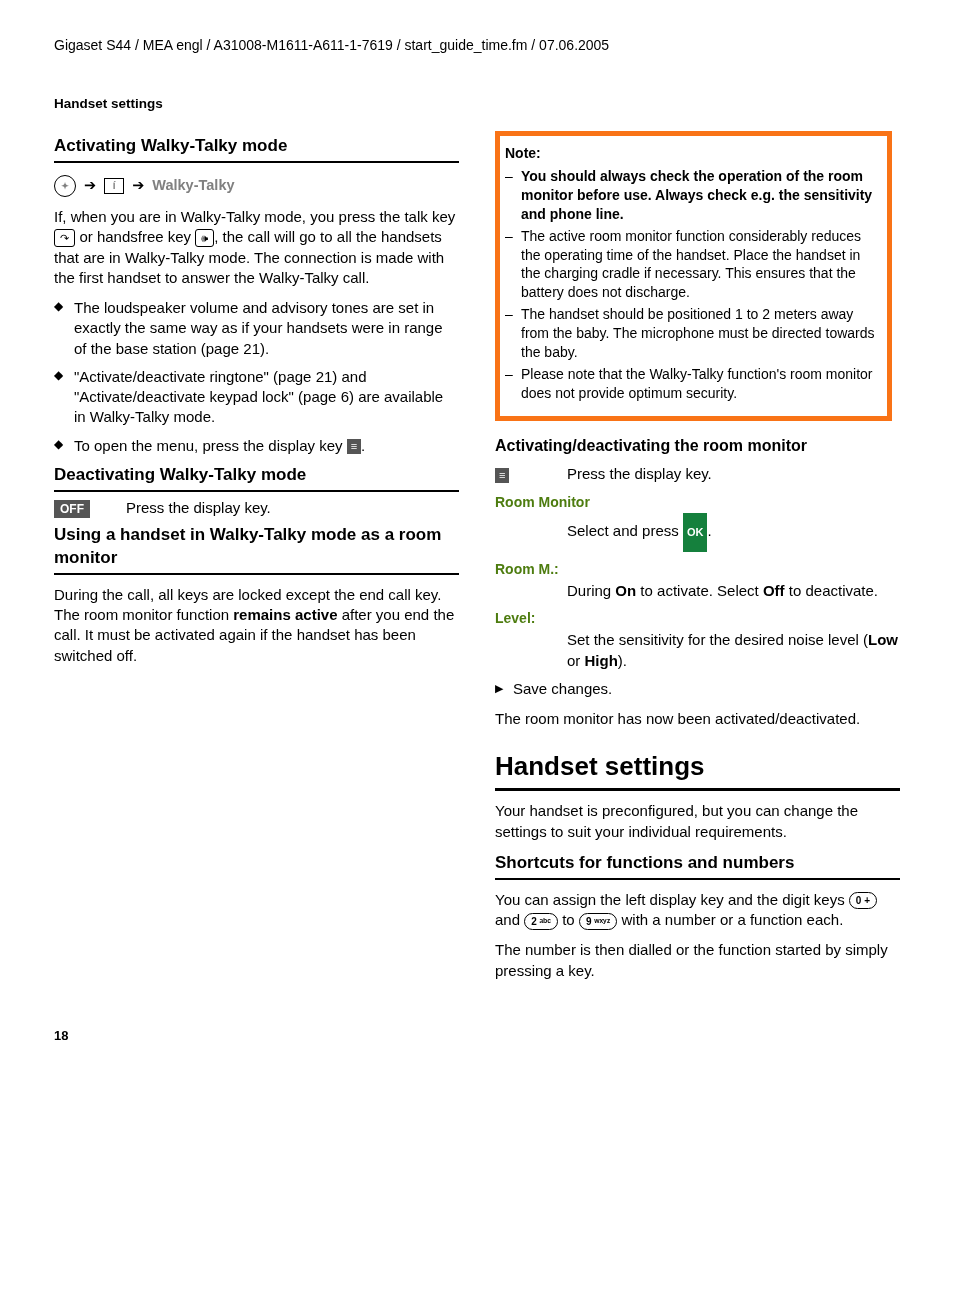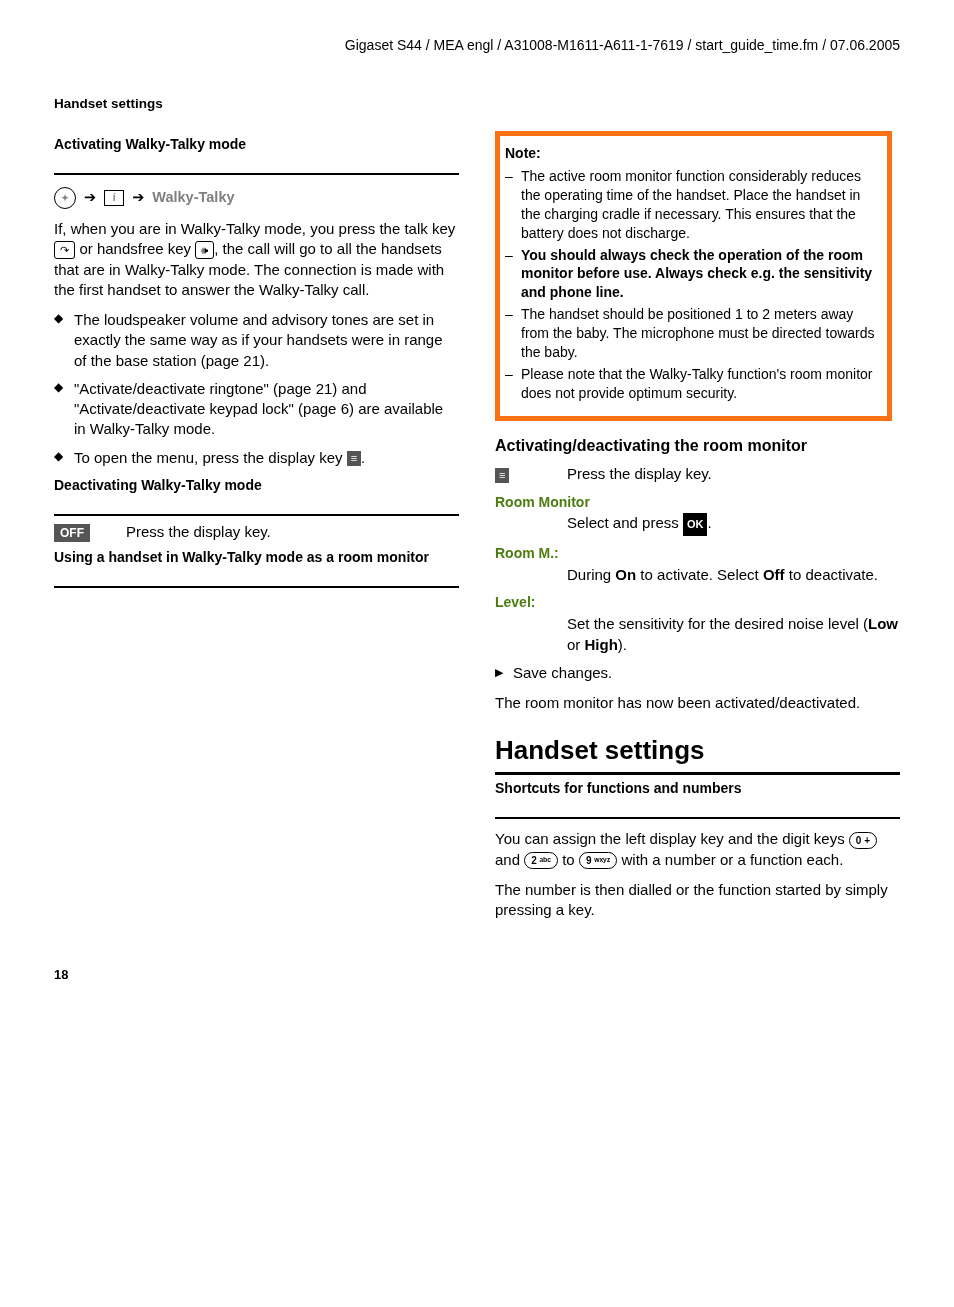--- a/index.html
+++ b/index.html
@@ -9,21 +9,21 @@
     color: #000;
     background: #fff;
     margin: 0;
     padding: 36px 54px 50px 54px;
     width: 954px;
     box-sizing: border-box;
   }
   .header-path {
     font-size: 14px;
     margin-bottom: 40px;
-    text-align: right;
+    text-align: left;
   }
   .breadcrumb {
     font-weight: bold;
     font-size: 13.5px;
     margin-bottom: 18px;
   }
   .columns {
     display: flex;
     gap: 36px;
   }
@@ -34,24 +34,24 @@
   h1 {
     font-family: Arial, Helvetica, sans-serif;
     font-size: 26px;
     font-weight: bold;
     margin: 20px 0 2px 0;
     padding-bottom: 4px;
     border-bottom: 3px solid #000;
   }
   h2 {
     font-family: Arial, Helvetica, sans-serif;
-    font-size: 14px;
+    font-size: 17px;
     font-weight: bold;
     margin: 4px 0 2px 0;
-    padding-bottom: 19px;
+    padding-bottom: 3px;
     border-bottom: 2px solid #000;
   }
   h3 {
     font-family: Arial, Helvetica, sans-serif;
     font-size: 16px;
     font-weight: bold;
     margin: 14px 0 8px 0;
   }
   p { margin: 10px 0; }
   .nav-path {
@@ -97,25 +97,25 @@
     display: inline-block;
     background: #555;
     color: #fff;
     font-weight: bold;
     font-size: 12px;
     padding: 1px 6px;
     vertical-align: middle;
   }
   .key-ok {
     display: inline-block;
-    background: #000000;
+    background: #15803d;
     color: #fff;
     font-weight: bold;
     font-size: 11px;
-    padding: 4px 4px;
+    padding: 12px 4px;
     vertical-align: middle;
   }
   .key-menu {
     display: inline-block;
     background: #555;
     color: #fff;
     font-size: 11px;
     padding: 0px 4px;
     vertical-align: middle;
   }
@@ -248,30 +248,33 @@
     <h2>Deactivating Walky-Talky mode</h2>
 
     <div class="def-row">
       <div class="def-key"><span class="key-off">OFF</span></div>
       <div>Press the display key.</div>
     </div>
 
     <h2>Using a handset in Walky-Talky mode as a room monitor</h2>
 
 
+    <p>
+      <span>During the call, all keys are locked except the end call key. The room monitor function </span><span class="bold">remains active</span><span> after you end the call. It must be activated again if the handset has been switched off.</span>
+    </p>
 
   </div>
 
   <div class="col">
 
     <div class="note-box">
       <div class="note-title">Note:</div>
       <ul>
+        <li><span class="bold">You should always check the operation of the room monitor before use. Always check e.g. the sensitivity and phone line.</span></li>
         <li>The active room monitor function considerably reduces the operating time of the handset. Place the handset in the charging cradle if necessary. This ensures that the battery does not discharge.</li>
-        <li><span class="bold">You should always check the operation of the room monitor before use. Always check e.g. the sensitivity and phone line.</span></li>
         <li>The handset should be positioned 1 to 2 meters away from the baby. The microphone must be directed towards the baby.</li>
         <li>Please note that the Walky-Talky function's room monitor does not provide optimum security.</li>
       </ul>
     </div>
 
     <h3>Activating/deactivating the room monitor</h3>
 
     <div class="def-row">
       <div class="def-key"><span class="key-menu">≡</span></div>
       <div>Press the display key.</div>
@@ -291,20 +294,21 @@
     <div class="indent-block">
       <span>Set the sensitivity for the desired noise level (</span><span class="bold">Low</span><span> or </span><span class="bold">High</span><span>).</span>
     </div>
 
     <div class="triangle-line">Save changes.</div>
 
     <p>The room monitor has now been activated/deactivated.</p>
 
     <h1>Handset settings</h1>
 
+    <p>Your handset is preconfigured, but you can change the settings to suit your individual requirements.</p>
 
     <h2>Shortcuts for functions and numbers</h2>
 
     <p>
       <span>You can assign the left display key and the digit keys </span><span class="icon-rect-round">0 +</span><span> and </span><span class="icon-rect-round">2 ᵃᵇᶜ</span><span> to </span><span class="icon-rect-round">9 ʷˣʸᶻ</span><span> with a number or a function each.</span>
     </p>
 
     <p>The number is then dialled or the function started by simply pressing a key.</p>
 
   </div>

